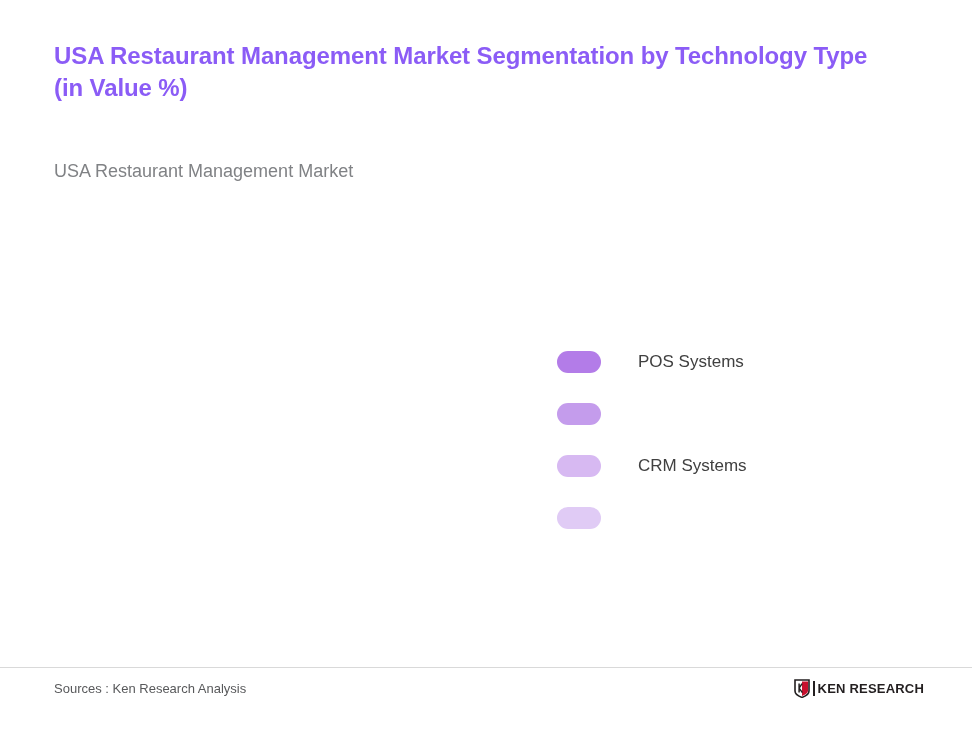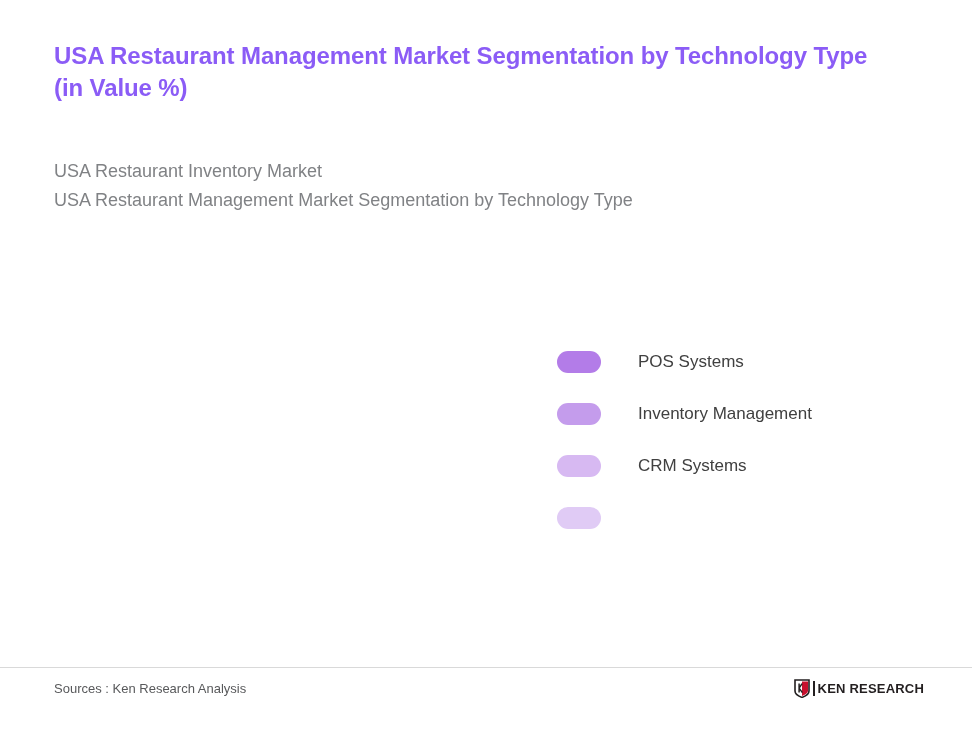--- a/index.html
+++ b/index.html
@@ -153,33 +153,31 @@
   }
 </style>
 </head>
 <body>
 
 <div class="page">
 
   <div class="title">USA Restaurant Management Market Segmentation by Technology Type (in Value %)</div>
 
   <div class="subtitle">
-    <div>USA Restaurant Inventory Market</div>
-    <div>USA Restaurant Management Market Segmentation by Technology Type</div>
+    <div>USA Restaurant Management Market</div>
   </div>
 
 
   <div class="legend" id="legend">
       <div class="legend-row">
         <span class="legend-swatch" style="background: rgb(179, 124, 232);"></span>
         <span class="legend-label">POS Systems</span>
       </div>
       <div class="legend-row">
         <span class="legend-swatch" style="background: rgb(196, 156, 236);"></span>
-        <span class="legend-label">Inventory Management</span>
       </div>
       <div class="legend-row">
         <span class="legend-swatch" style="background: rgb(215, 185, 242);"></span>
         <span class="legend-label">CRM Systems</span>
       </div>
       <div class="legend-row">
         <span class="legend-swatch" style="background: rgb(224, 203, 245);"></span>
       </div>
     </div>
 

